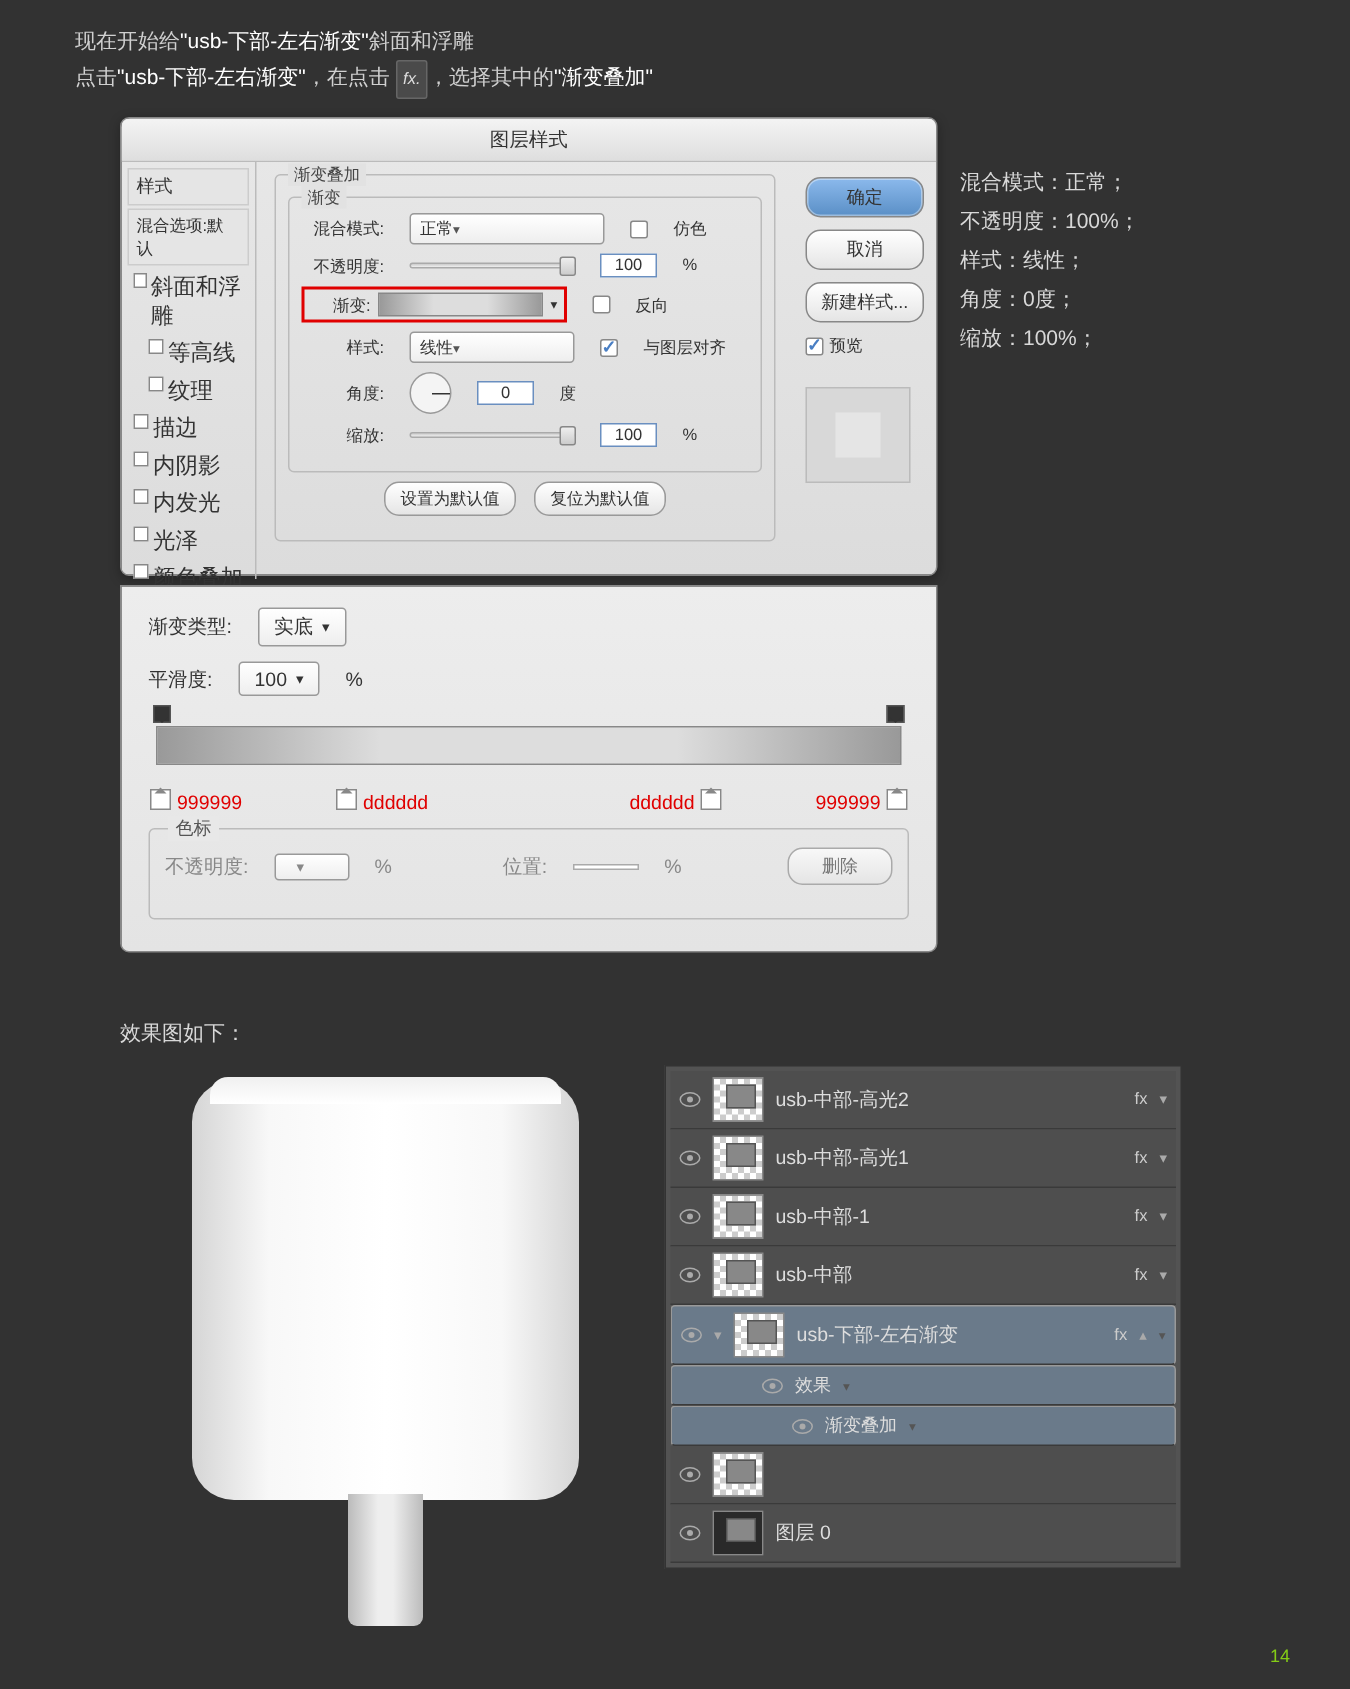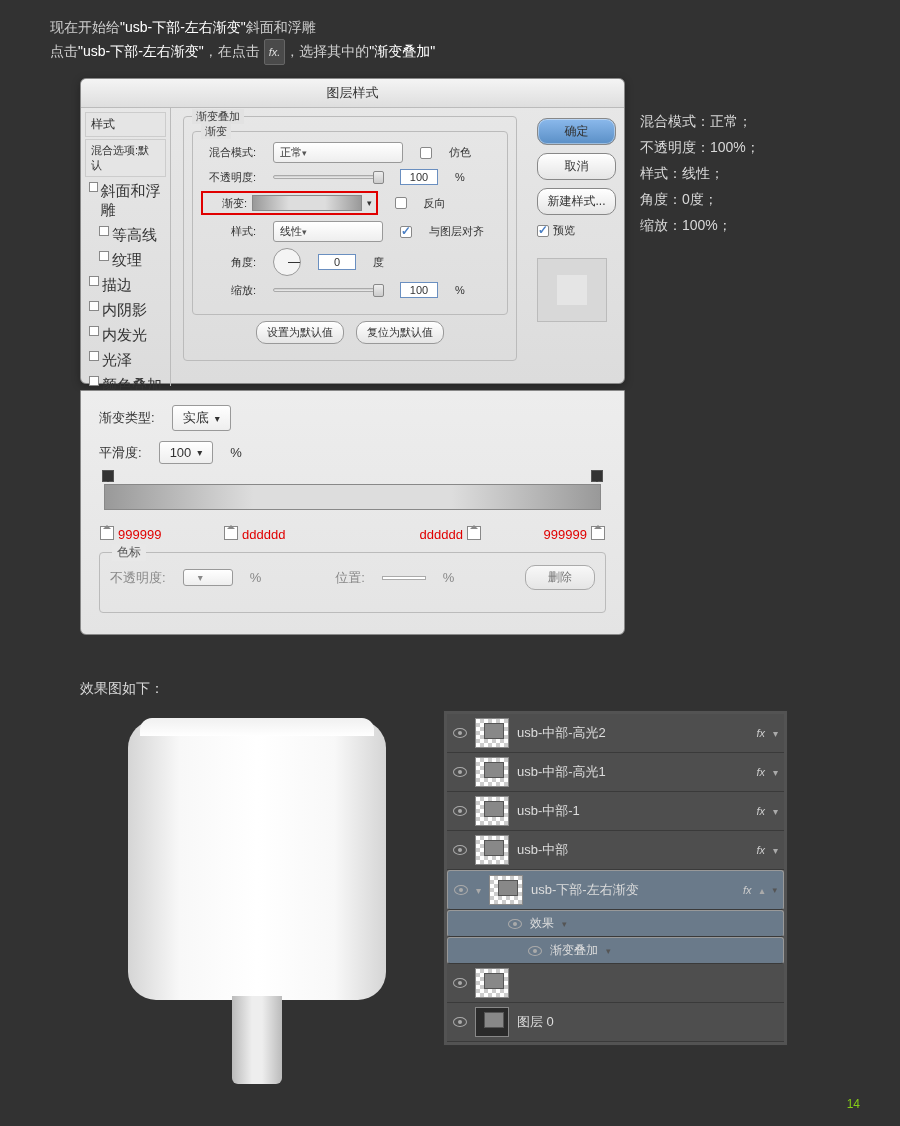--- a/index.html
+++ b/index.html
@@ -63,21 +63,21 @@
 .layers{position:absolute;left:443px;top:710px;width:345px;background:#535353;border:1px solid #333;padding:3px}
 .lrow{display:flex;align-items:center;background:#4e4e4e;border-bottom:1px solid #3a3a3a;padding:4px 6px;color:#ddd;font-size:13px;gap:8px;position:relative}
 .lrow.sel{background:#6a7a8a}
 .eye{width:14px;height:10px;border:1px solid #aaa;border-radius:50%;position:relative}
 .eye::after{content:"";width:4px;height:4px;background:#aaa;border-radius:50%;position:absolute;top:2px;left:4px}
 .thumb{width:34px;height:30px;background:repeating-conic-gradient(#ccc 0 25%,#fff 0 50%) 0 0/8px 8px;border:1px solid #888;position:relative}
 .thumb::after{content:"";position:absolute;inset:4px 4px 8px 8px;border:1px solid #555;background:#888}
 .thumb.dark{background:#2a2a2a}
 .lname{flex:1}
 .lname.ul{text-decoration:underline}
-.fx{font-style:italic;color:#ccc;font-size:11px}
+.fx{color:#ccc;font-size:11px}
 .chev{color:#aaa;font-size:10px}
 .sub{padding-left:60px;background:#4e4e4e;font-size:12px}
 .sub.sel{background:#6a7a8a}
 .pgnum{position:absolute;right:40px;bottom:15px;color:#84cc16;font-size:12px}
 </style>
 </head>
 <body>
 
 <div class="intro">
   <div>

